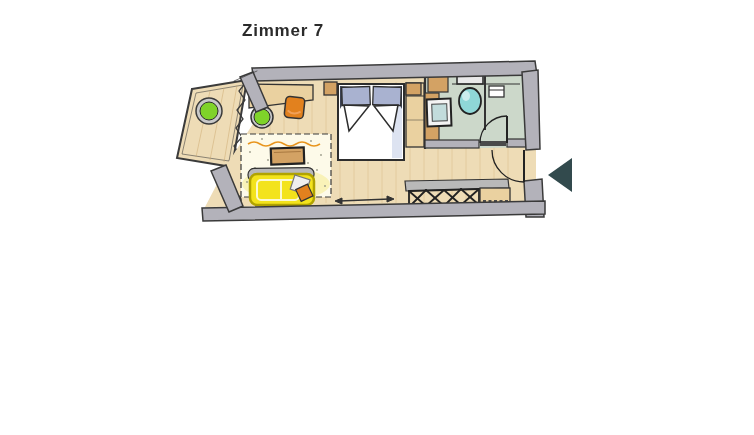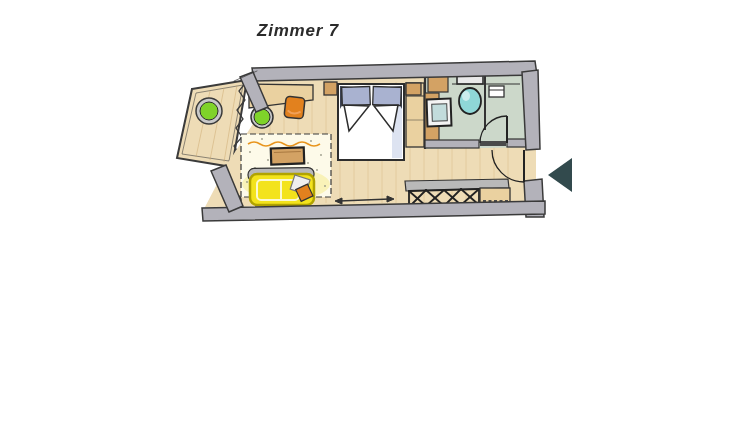--- a/index.html
+++ b/index.html
@@ -1,19 +1,19 @@
 <!DOCTYPE html>
 <html><head>
 <meta charset="utf-8">
 <style>
   html,body{margin:0;padding:0;background:#ffffff;}
   .stage{position:relative;width:754px;height:435px;background:#ffffff;overflow:hidden;
          font-family:"Liberation Sans", sans-serif;}
-  .plan-title{position:absolute;left:257px;top:21px;font-size:17px;font-weight:700;
-              letter-spacing:0.8px;color:#2b2b2b;font-style:italic;}
+  .plan-title{position:absolute;left:242px;top:21px;font-size:17px;font-weight:700;
+              letter-spacing:0.8px;color:#2b2b2b;}
   svg{position:absolute;left:0;top:0;}
   svg *{vector-effect:none;}
 </style>
 </head>
 <body>
 
 <div class="stage">
 
   <div class="plan-title">Zimmer 7</div>
 

